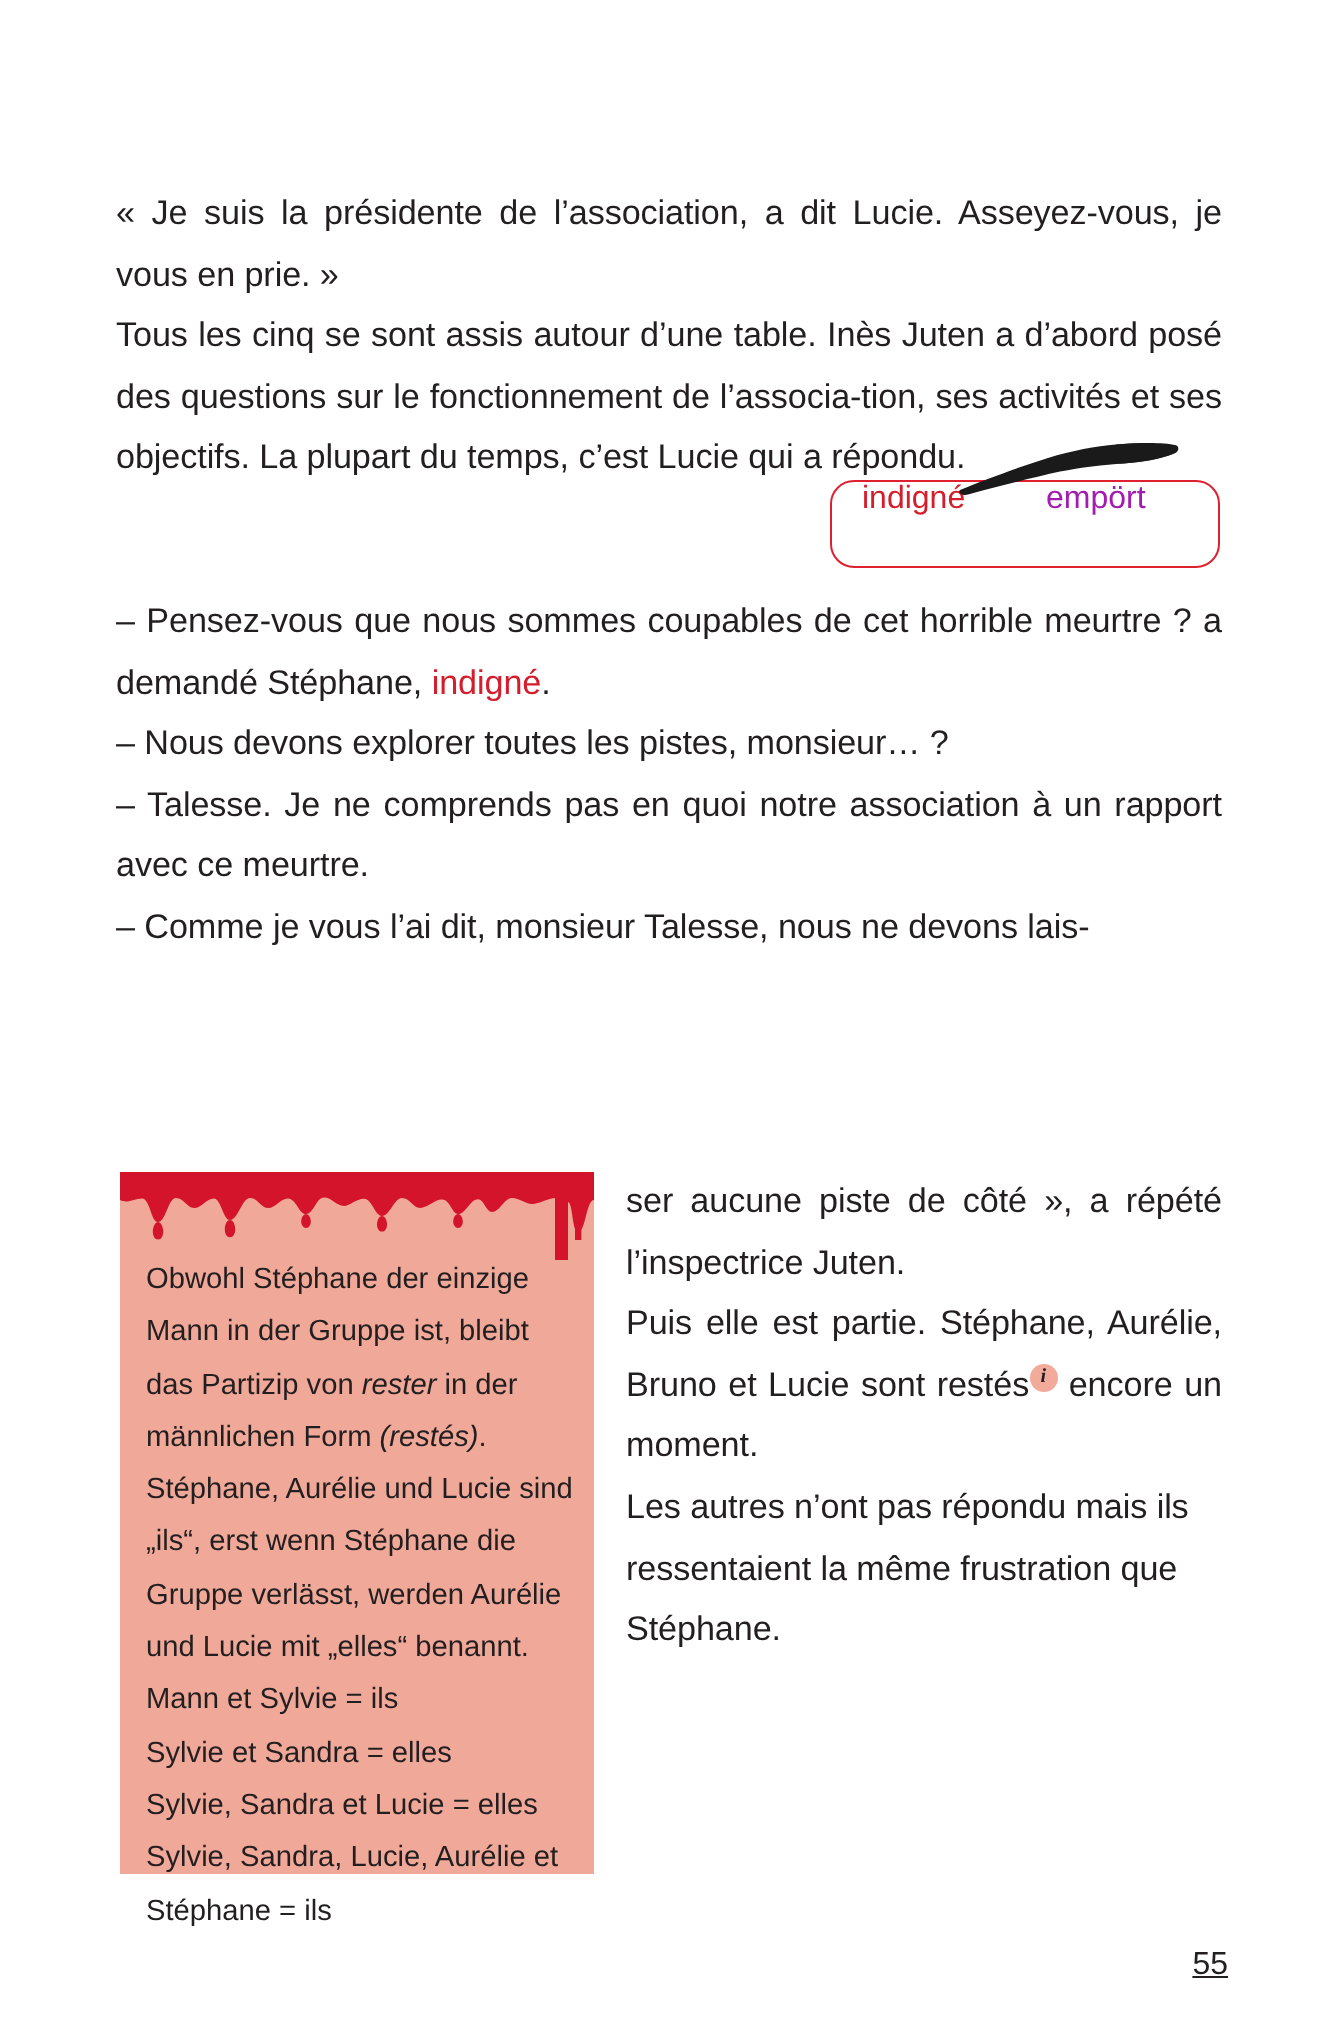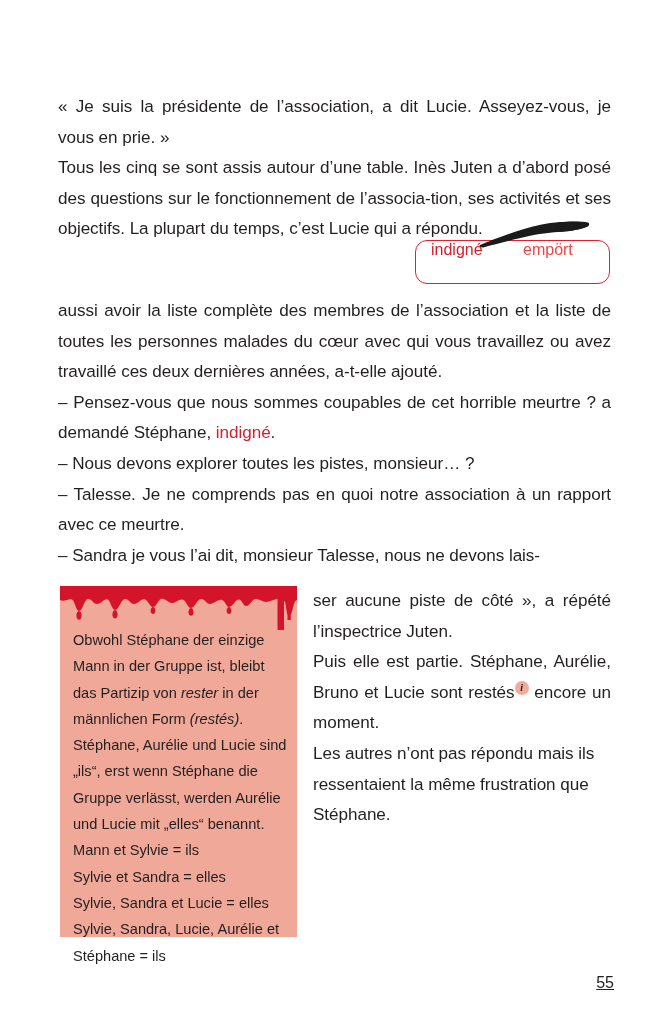--- a/index.html
+++ b/index.html
@@ -88,21 +88,21 @@
   }
   #vocab-fr {
     position: absolute;
     left: 15px;
     color: #d41e2c;
     white-space: nowrap;
   }
   #vocab-de {
     position: absolute;
     left: 107px;
-    color: #ef4444;
+    color: #a21caf;
     white-space: nowrap;
   }
 
   
   #knife {
     position: absolute;
     left: 478px;
     top: 218px;
     width: 112px;
     height: 34px;
@@ -185,25 +185,24 @@
     <span id="vocab-fr">indigné</span>
     <span id="vocab-de">empört</span>
   </div>
 
   <svg id="knife" viewBox="0 0 112 34" aria-hidden="true">
     <path d="M2 27 C 14 22, 30 16, 46 11 C 58 7.5, 70 5, 80 4.3 L 80 4.3 C 92 3.2, 104 3.2, 110 4.6 C 111.5 5.0, 111.6 7.4, 110.0 8.3 C 104 11.3, 94 13.1, 84 13.7 C 74 14.3, 62 15.6, 52 17.8 C 38 20.9, 20 25.4, 6 29.3 C 3 30.1, 0.6 28.0, 2 27 Z" fill="#1a1a1a"></path>
     <path d="M80 4.3 C 90 3.3, 102 3.4, 109 5.2 C 111 5.7, 111 8.0, 109 8.8 C 102 11.6, 92 13.3, 83 13.8 C 81.5 13.9, 80.5 13.4, 80.3 12.1 C 79.9 9.6, 79.7 6.6, 80 4.3 Z" fill="#1a1a1a"></path>
   </svg>
 
   <div class="textcol" id="block-mid">
-    <p><span>aussi avoir la liste complète des membres de l’association et la liste de toutes les personnes malades du cœur avec qui vous travaillez ou avez travaillé ces deux dernières années, a-t-elle ajouté.</span></p>
     <p><span>– Pensez-vous que nous sommes coupables de cet horrible meurtre ? a demandé Stéphane, </span><span class="hl-red">indigné</span><span>.</span></p>
     <p><span>– Nous devons explorer toutes les pistes, monsieur… ?</span></p>
     <p><span>– Talesse. Je ne comprends pas en quoi notre association à un rapport avec ce meurtre.</span></p>
-    <p class="lastline"><span>– Sandra je vous l’ai dit, monsieur Talesse, nous ne devons lais-</span></p>
+    <p class="lastline"><span>– Comme je vous l’ai dit, monsieur Talesse, nous ne devons lais-</span></p>
   </div>
 
   <div id="info-box">
     <svg id="drip-svg" viewBox="0 0 237 44" preserveAspectRatio="none" aria-hidden="true">
       <path fill="#d4142a" d="
         M0,0 H237 V14
         C 233,14 233,30 229,30 C 226,30 226.5,15.5 224,15
         L 224,44 L 219,44 L 219,13
         C 214,12.6 210,16 206,16 C 202.5,16 200,13 196,13
         C 192,13 190,20 186,20 C 183,20 182,13.6 179,13.6

